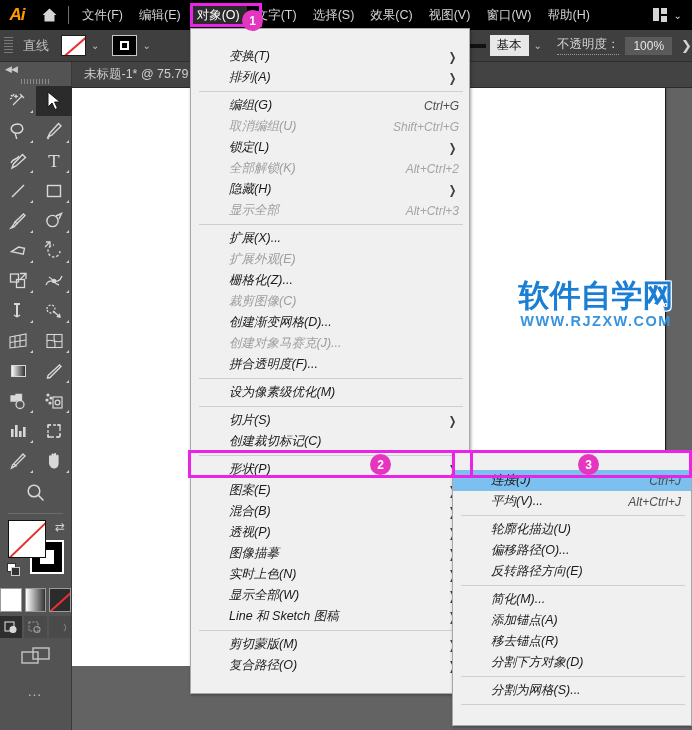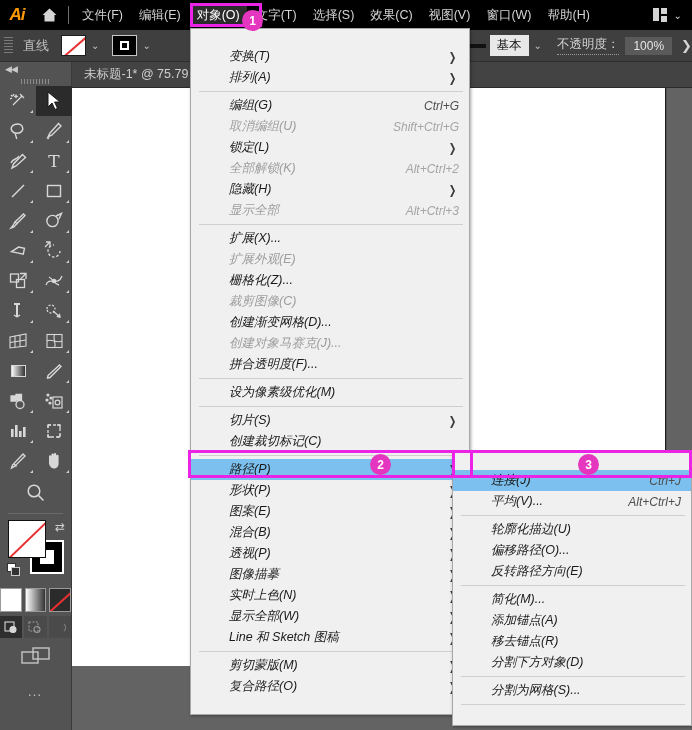--- a/index.html
+++ b/index.html
@@ -558,20 +558,24 @@
     <div class="dots">…</div>
   </div>
 
   <div class="doctab">
     <span>未标题-1* @ 75.79</span>
   </div>
   <div class="canvas"></div>
   <div class="canvas-rightgutter"></div>
   <div class="canvas-bottom"></div>
 
+  <div class="watermark">
+    <div class="wm-main">软件自学网</div>
+    <div class="wm-sub">WWW.RJZXW.COM</div>
+  </div>
 
   <div class="dropdown" id="menu-object">
       <div class="mi">
         <span class="lbl">变换(T)</span>
         <span class="arr">❯</span>
       </div>
       <div class="mi">
         <span class="lbl">排列(A)</span>
         <span class="arr">❯</span>
       </div>
@@ -628,24 +632,20 @@
       </div>
       <div class="msep"></div>
       <div class="mi">
         <span class="lbl">切片(S)</span>
         <span class="arr">❯</span>
       </div>
       <div class="mi">
         <span class="lbl">创建裁切标记(C)</span>
       </div>
       <div class="msep"></div>
-      <div class="mi hl">
-        <span class="lbl">路径(P)</span>
-        <span class="arr">❯</span>
-      </div>
       <div class="mi">
         <span class="lbl">形状(P)</span>
         <span class="arr">❯</span>
       </div>
       <div class="mi">
         <span class="lbl">图案(E)</span>
         <span class="arr">❯</span>
       </div>
       <div class="mi">
         <span class="lbl">混合(B)</span>

